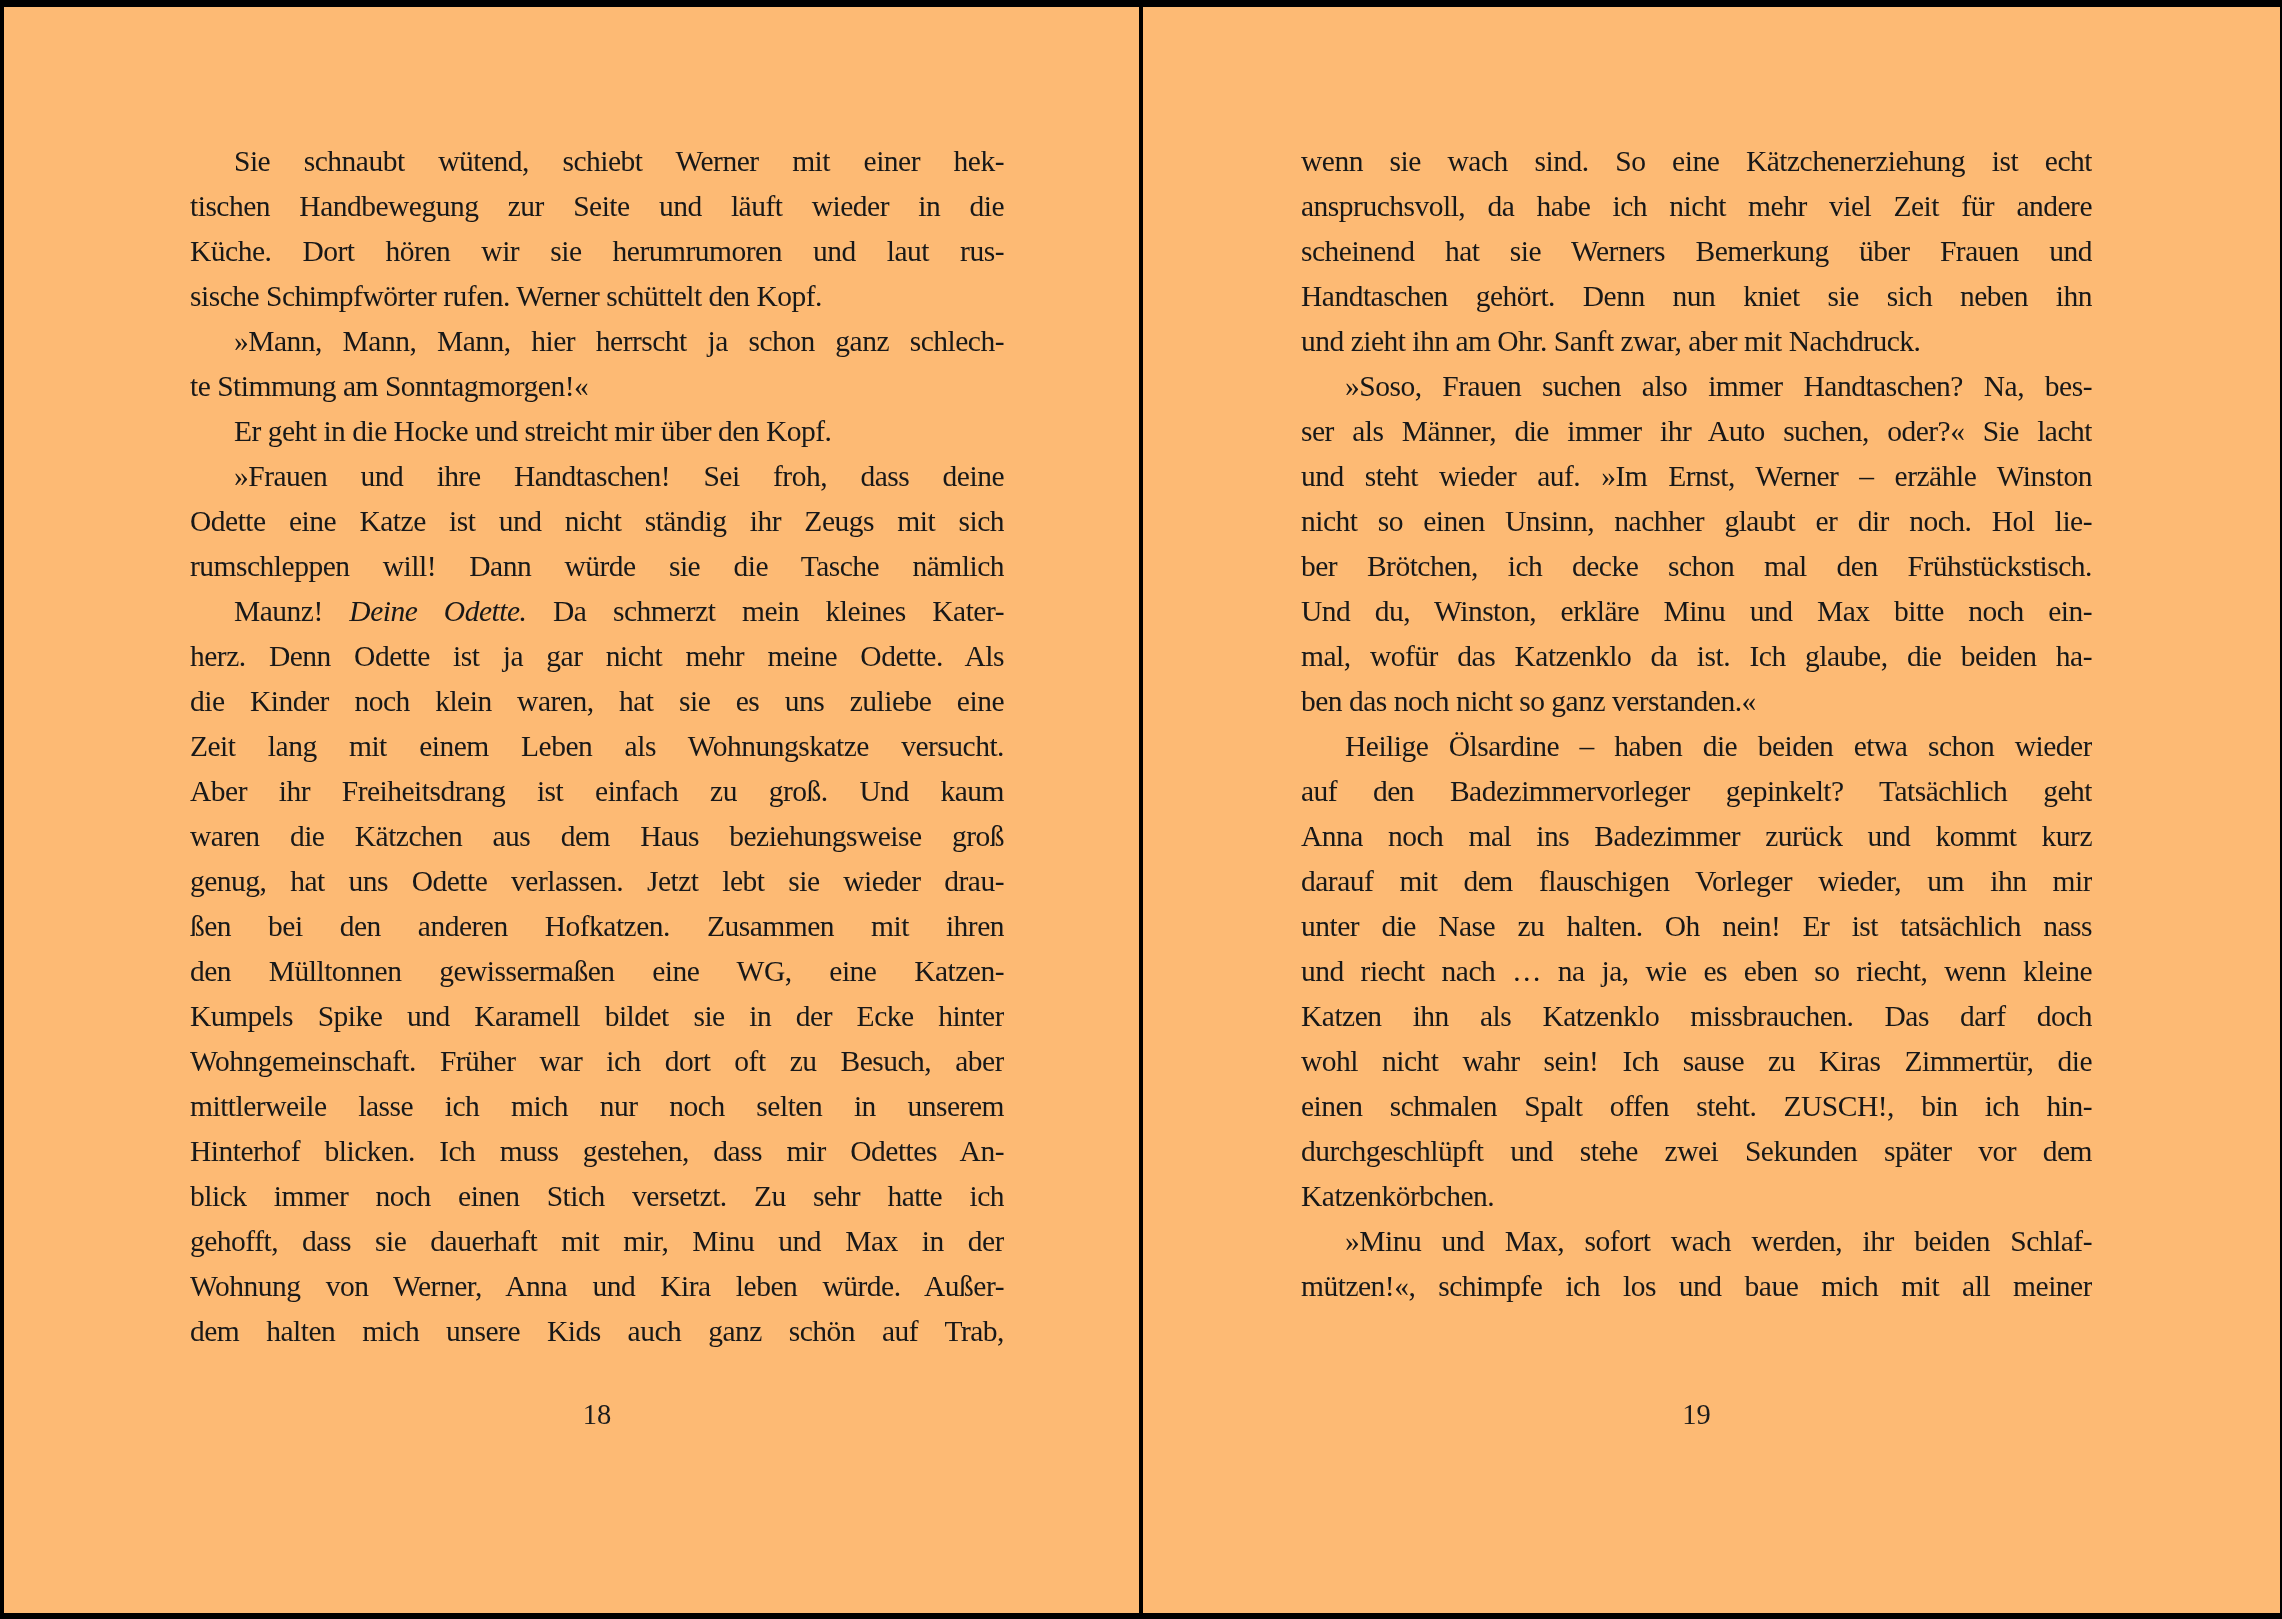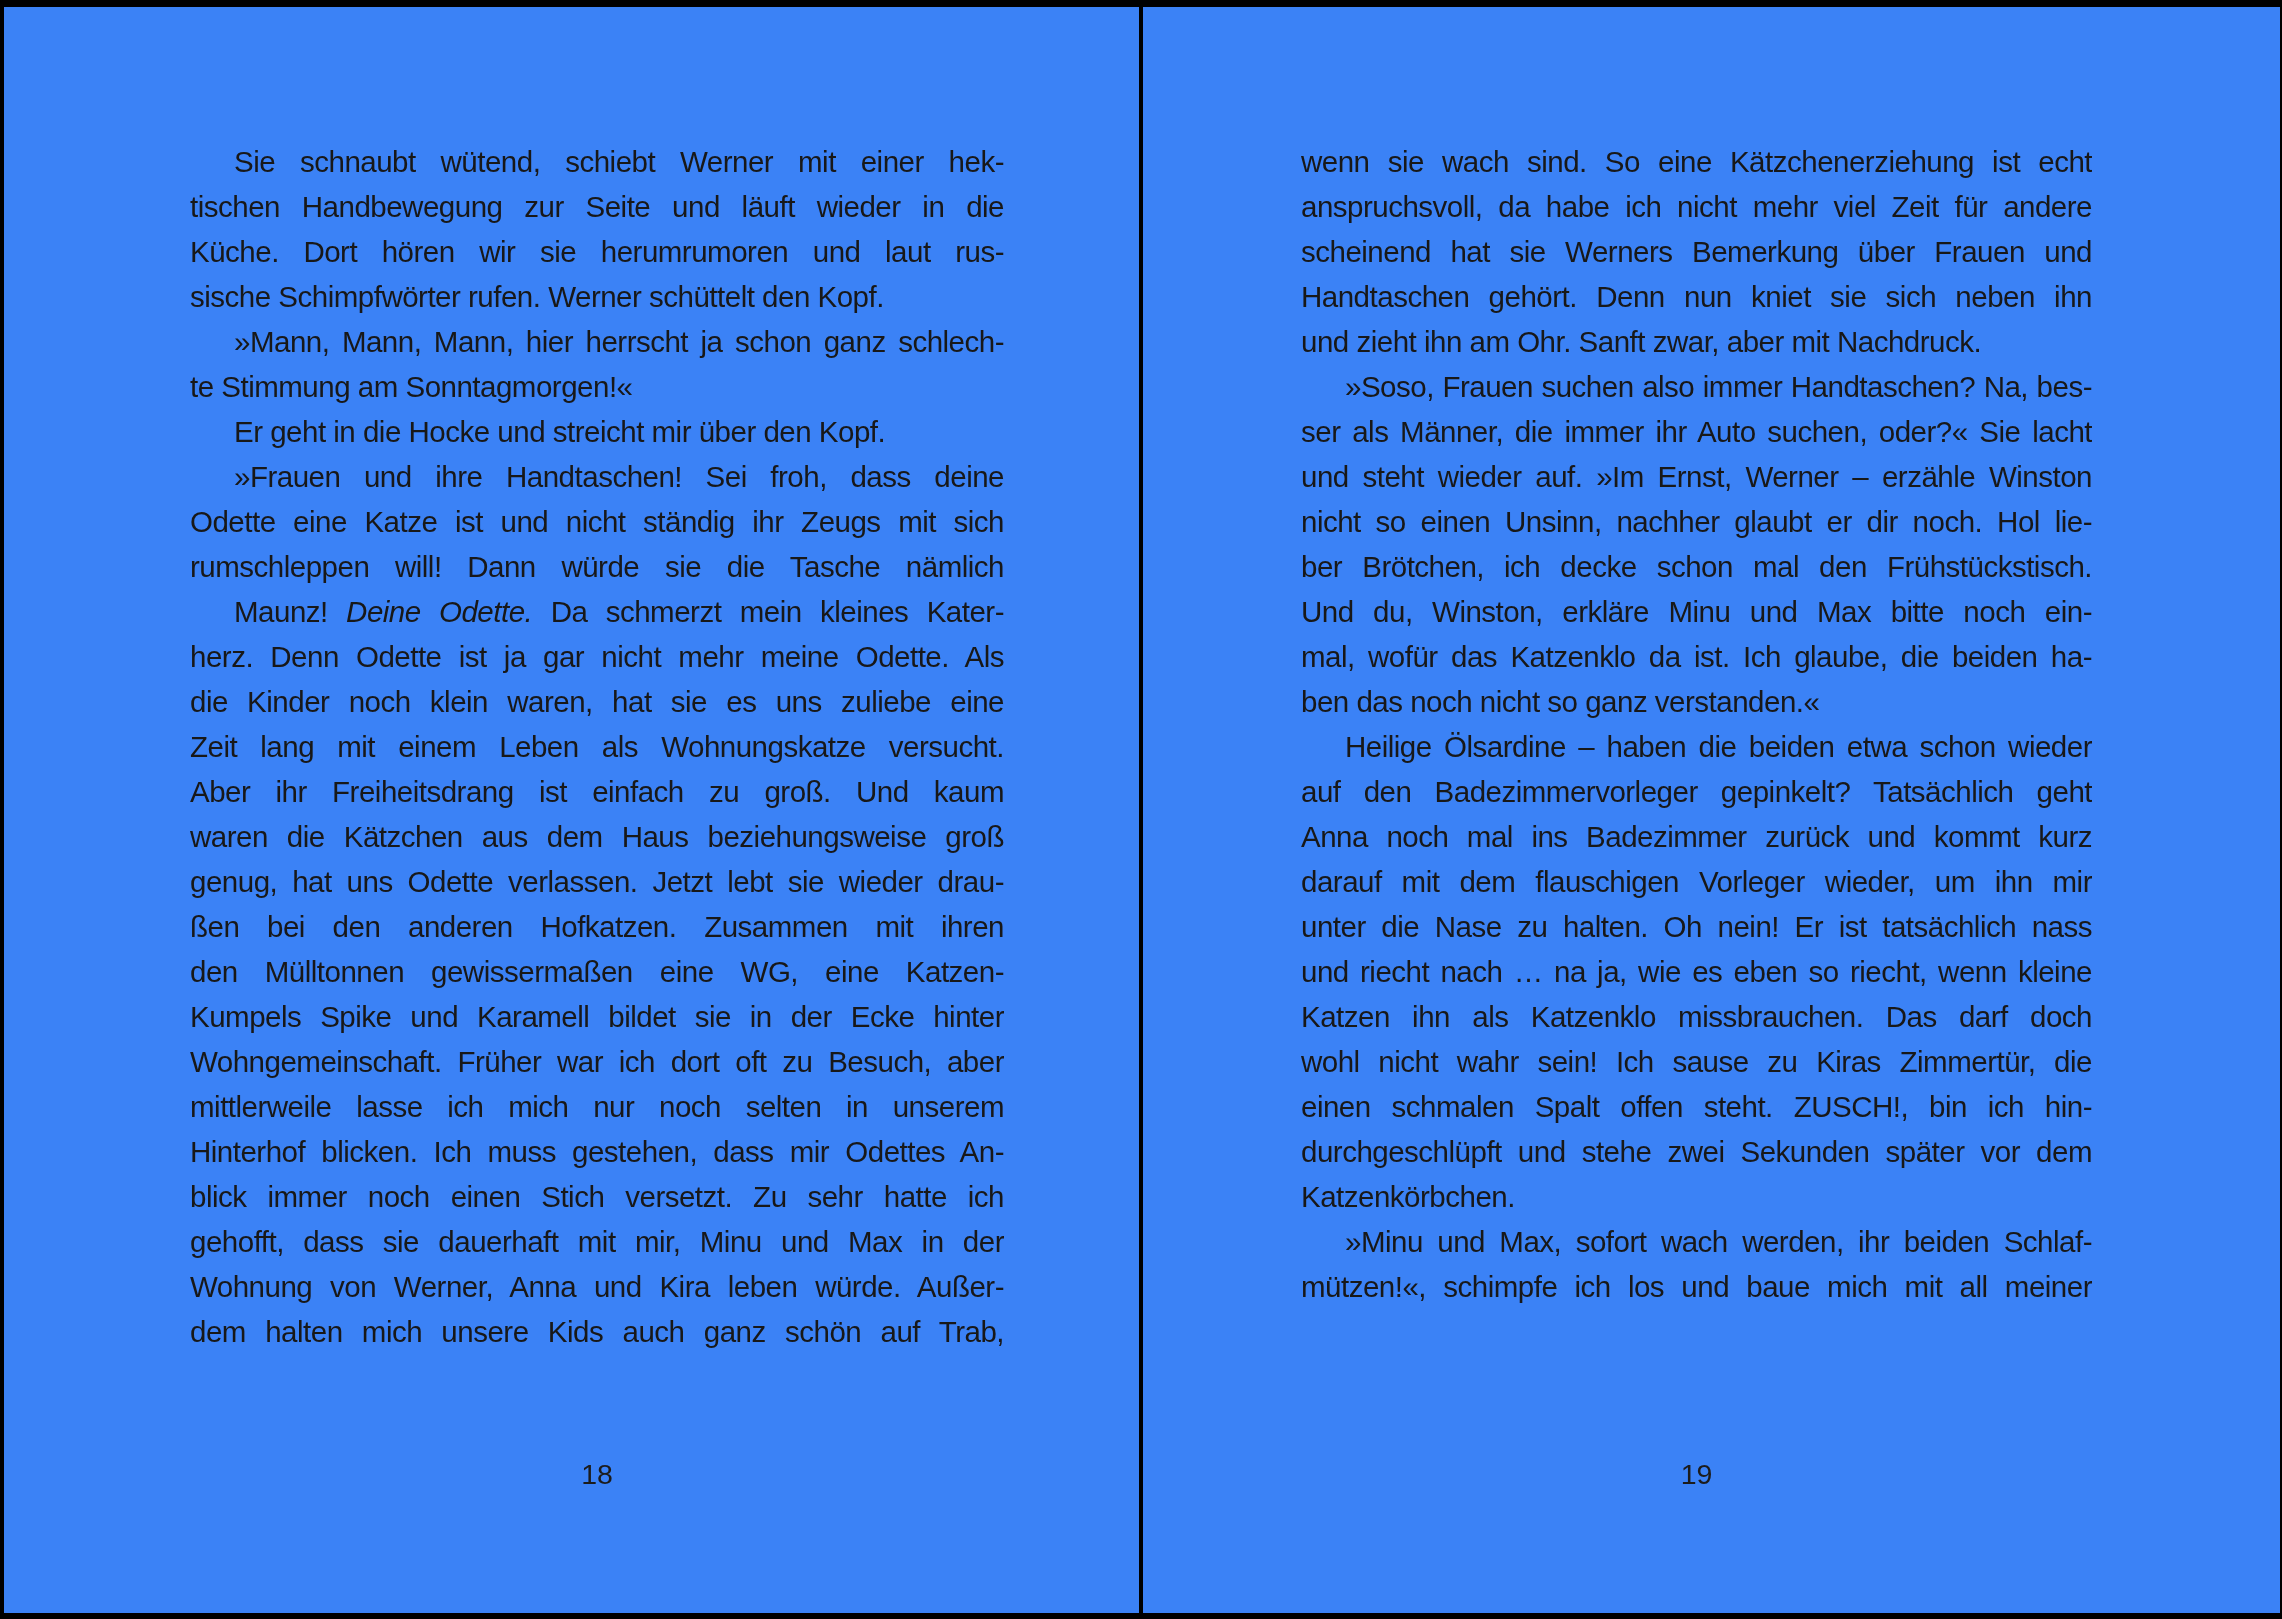--- a/index.html
+++ b/index.html
@@ -4,23 +4,23 @@
 <style>
   html, body {
     margin: 0;
     padding: 0;
     background: #ffffff;
   }
   .spread {
     position: relative;
     width: 2283px;
     height: 1620px;
-    background: #3b82f6;
+    background: #fdba74;
     overflow: hidden;
-    font-family: Liberation Sans, sans-serif;
+    font-family: Liberation Serif, serif;
     color: #181818;
   }
   .frame-bar {
     position: absolute;
     background: #000000;
   }
   .frame-top    { left: 0; top: 0; width: 2283px; height: 6.7px; }
   .frame-bottom { left: 0; top: 1613px; width: 2283px; height: 6.7px; }
   .frame-left   { left: 0; top: 0; width: 3.8px; height: 1620px; }
   .frame-right  { left: 2280px; top: 0; width: 2.9px; height: 1620px; }
@@ -42,21 +42,21 @@
     text-align-last: justify;
     overflow: hidden;
     white-space: normal;
   }
   .line.indent { padding-left: 44px; }
   .line.para-end { text-align-last: left; }
   .it { font-style: italic; }
 
   .pagenum {
     position: absolute;
-    top: 1453px;
+    top: 1394px;
     height: 42px;
     line-height: 42px;
     text-align: center;
     font-size: 28.5px;
     color: #1c1c1c;
   }
   .pagenum-left  { left: 190px;  width: 814px; }
   .pagenum-right { left: 1301px; width: 791px; }
 </style>
 </head>

